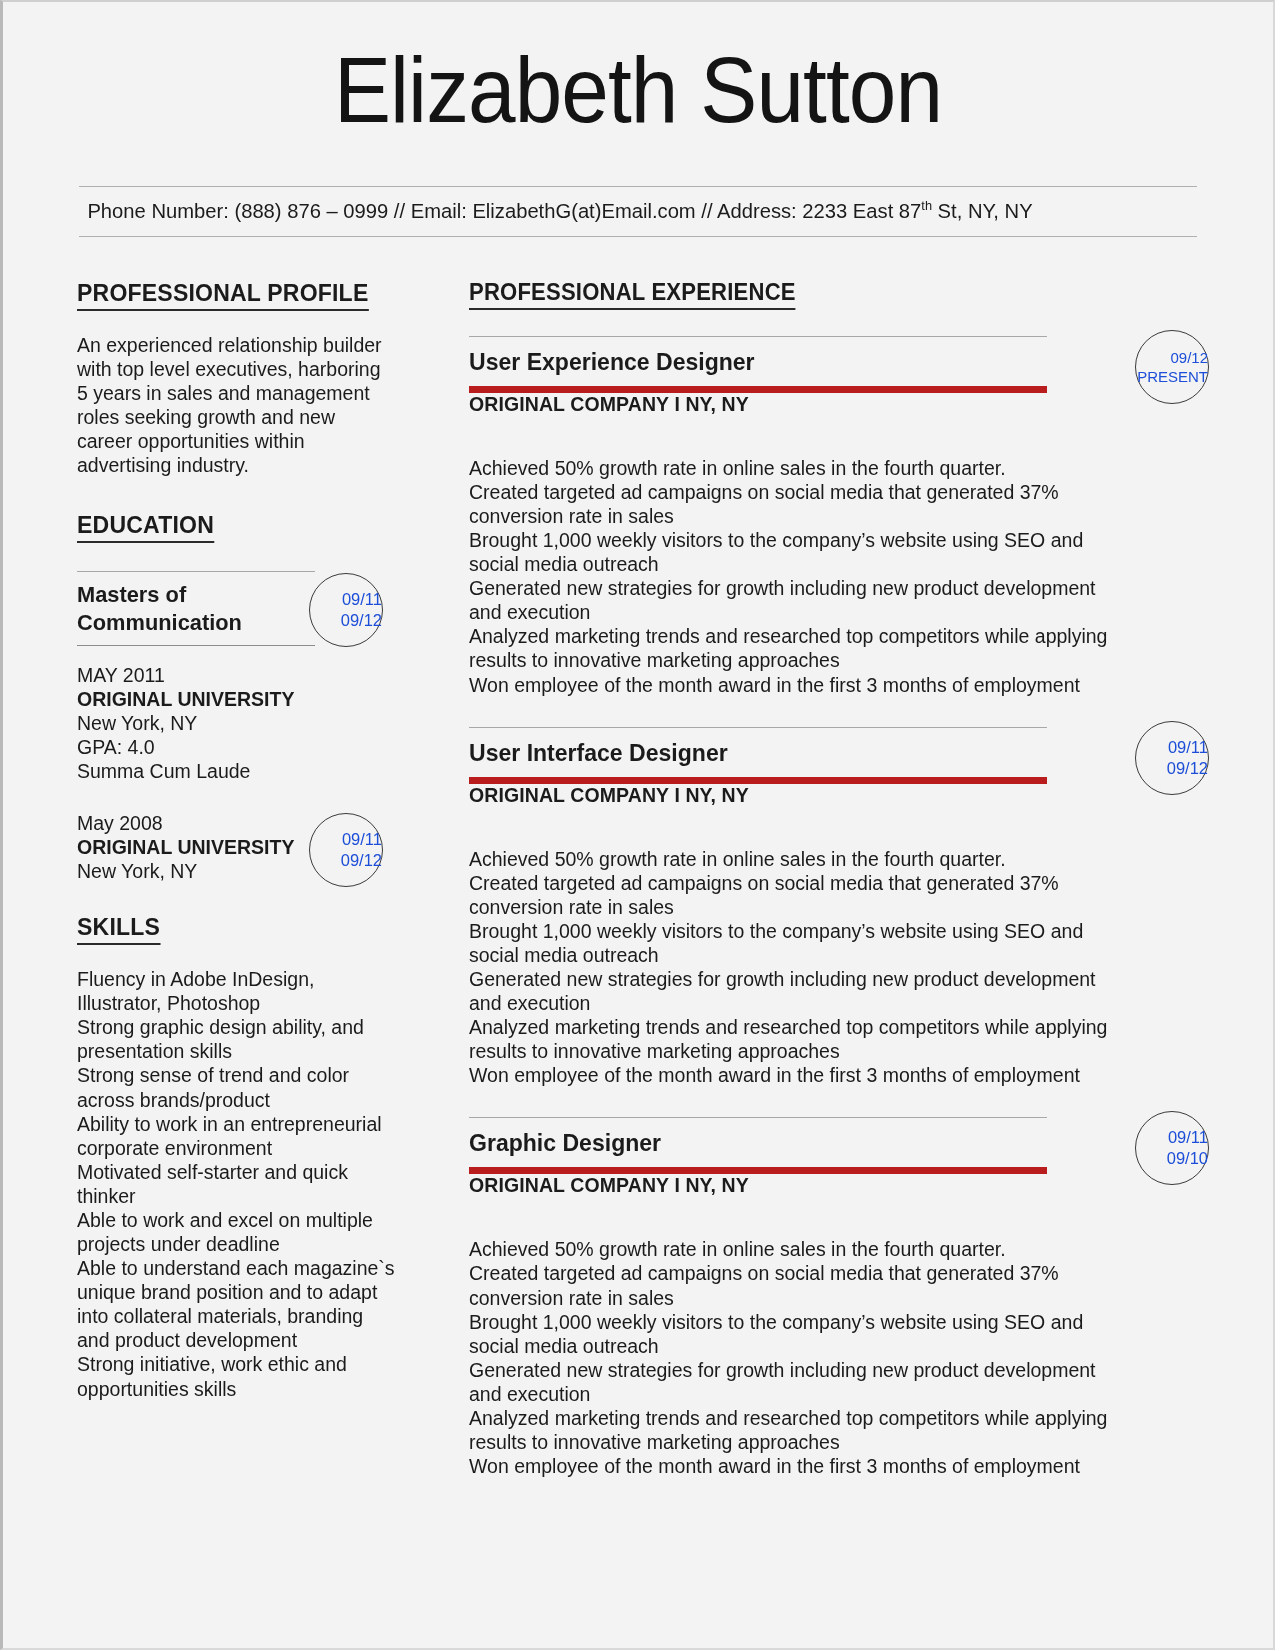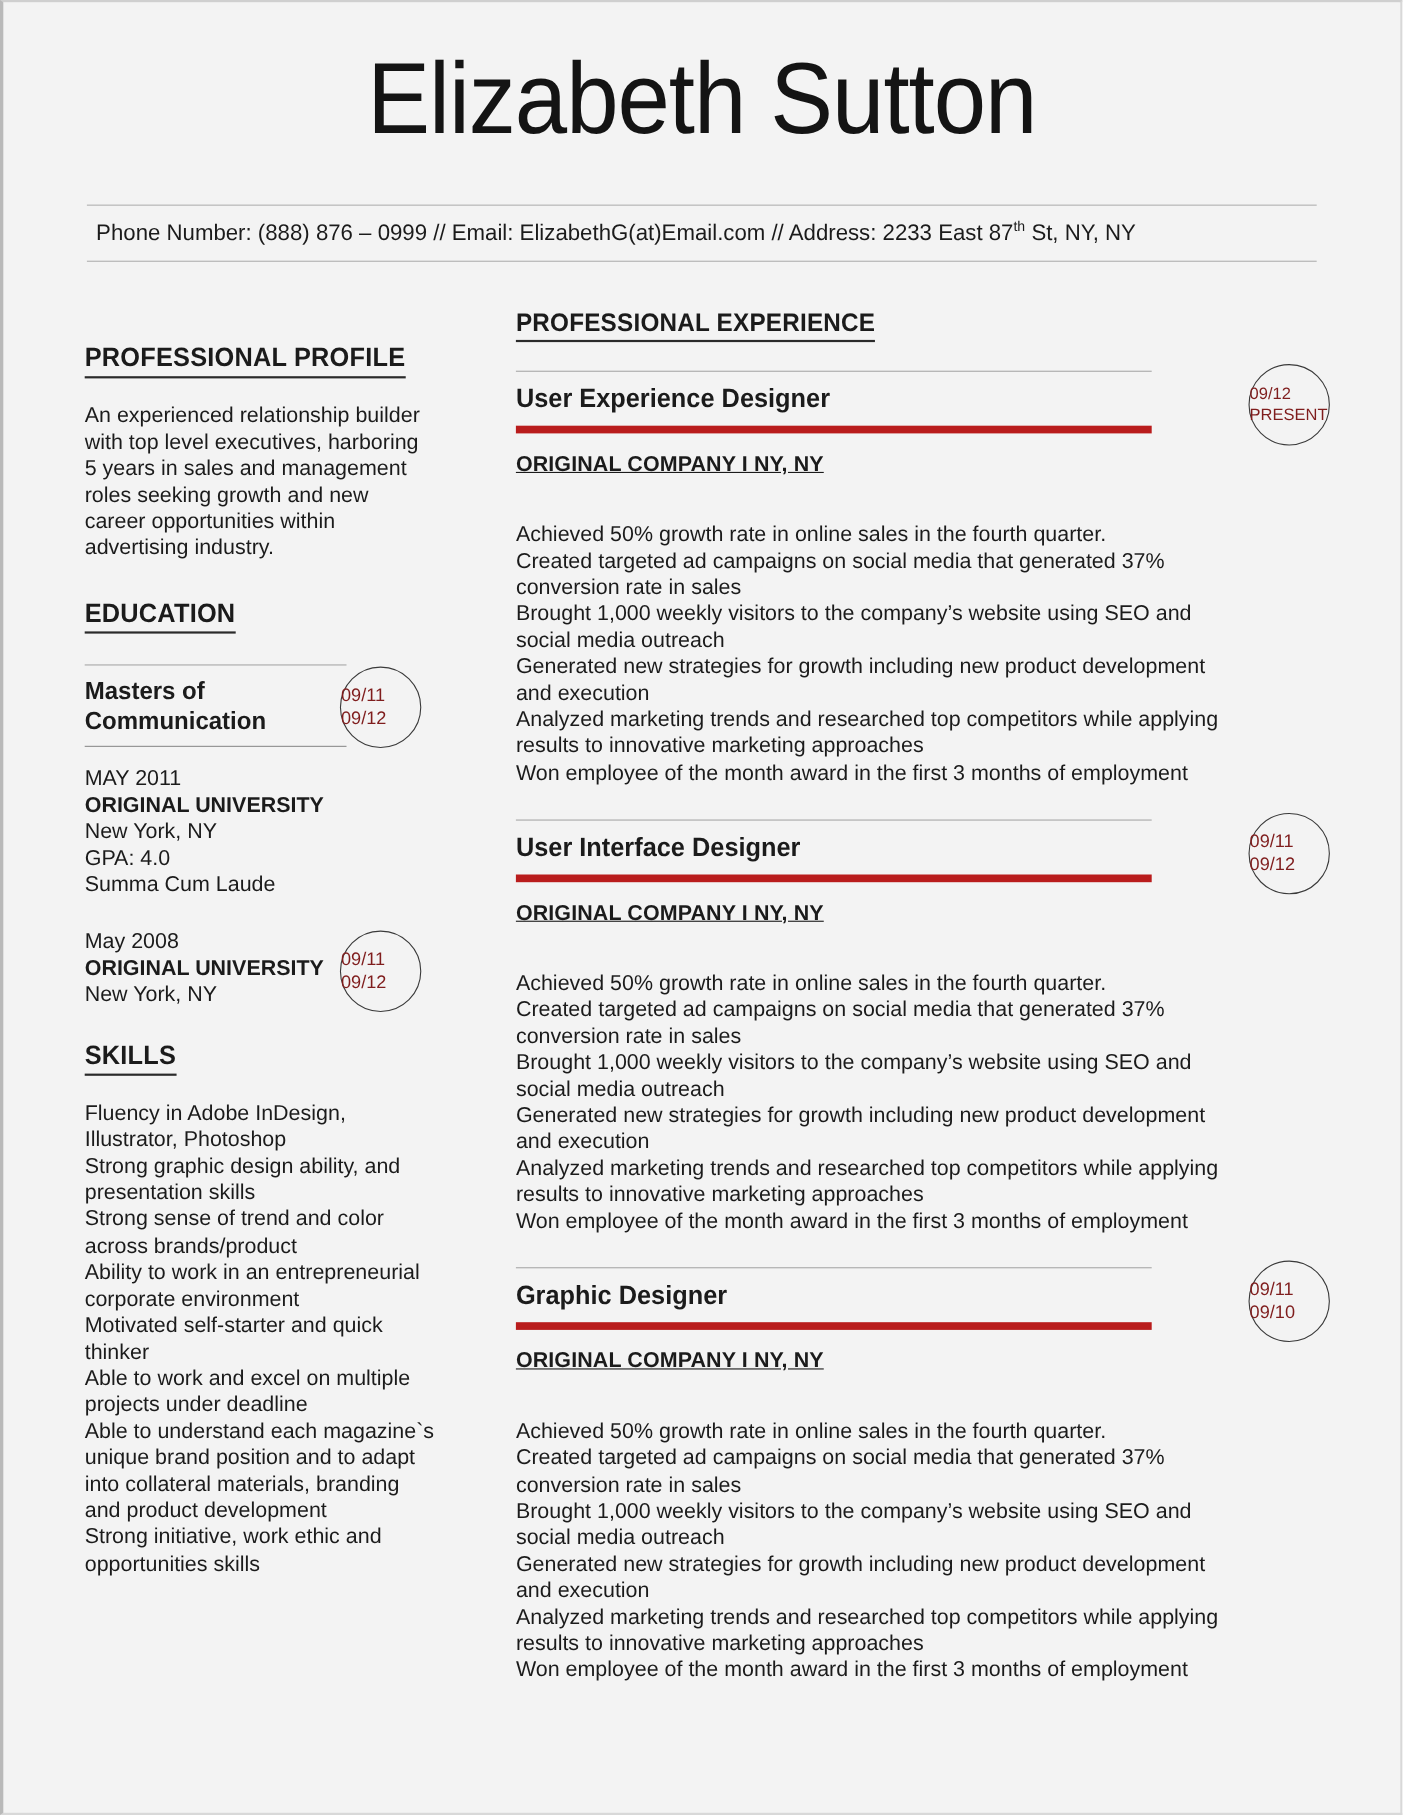--- a/index.html
+++ b/index.html
@@ -64,21 +64,20 @@
   .columns {
     display: flex;
     margin-top: 42px;
     padding: 0 74px 0 74px;
   }
   .col-left {
     width: 336px;
     flex: 0 0 336px;
     padding-right: 20px;
     box-sizing: border-box;
-    margin-top: 32px;
   }
   .col-right {
     flex: 1 1 auto;
     padding-left: 56px;
     box-sizing: border-box;
   }
 
   
   .sec-head {
     display: inline-block;
@@ -130,25 +129,25 @@
   .edu-details .bold { font-weight: bold; }
 
   .circle {
     position: absolute;
     width: 72px;
     height: 72px;
     border: 1.4px solid #3a3a3a;
     border-radius: 50%;
     display: flex;
     flex-direction: column;
-    align-items: flex-start;
+    align-items: flex-end;
     justify-content: center;
     font-size: 16.5px;
     line-height: 1.28;
-    color: #7f1d1d;
+    color: #1d4ed8;
     background: transparent;
   }
   .circle.small-text { font-size: 15px; }
   .edu-circle {
     right: 10px;
     top: 2px;
   }
 
   .skills-list {
     margin-top: 22px;
@@ -169,25 +168,24 @@
     border-bottom: 7px solid #b91c1c;
     padding: 11px 0 10px 0;
   }
   .job-title {
     font-size: 24px;
     font-weight: bold;
     transform: scaleX(0.96);
     transform-origin: left;
   }
   .job-company {
-    margin-top: 17px;
+    margin-top: 0;
     font-size: 19.5px;
     font-weight: bold;
     letter-spacing: 0.1px;
-    text-decoration: underline;
   }
   .job-bullets {
     font-size: 19.5px;
     line-height: 1.235;
     margin-top: 40px;
   }
   .job-bullets div { white-space: nowrap; }
   .job-circle {
     right: -10px;
     top: -6px;

